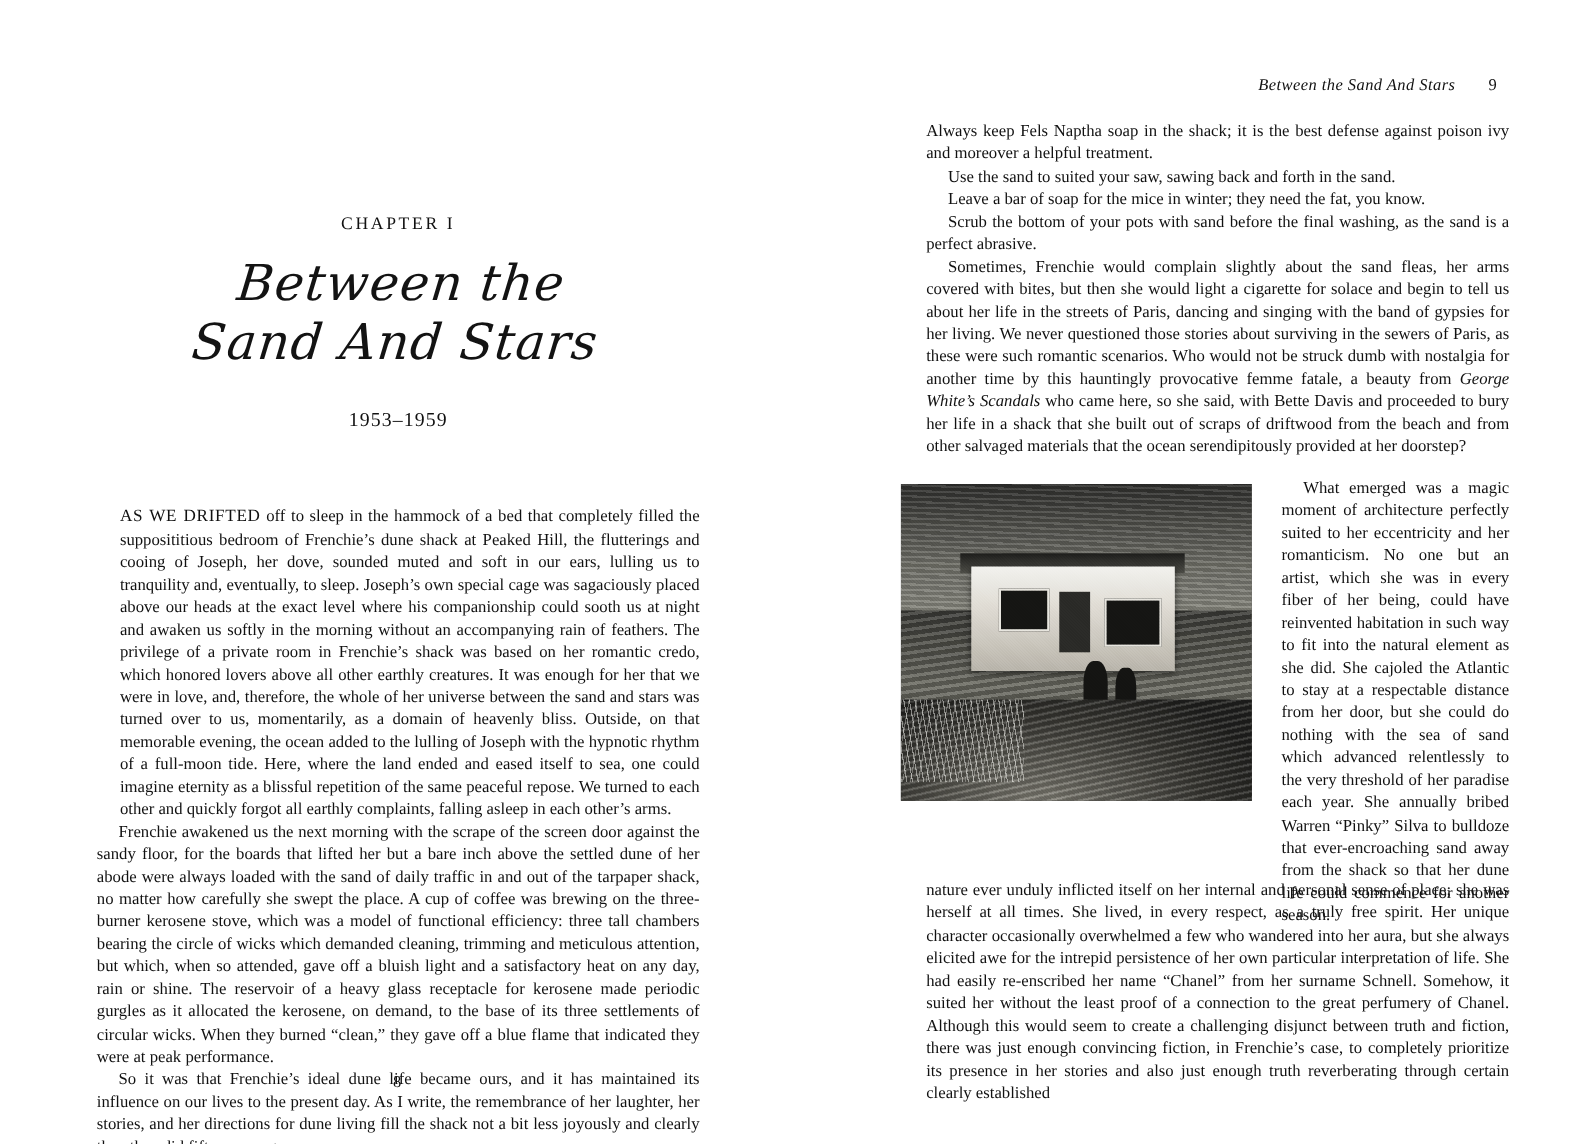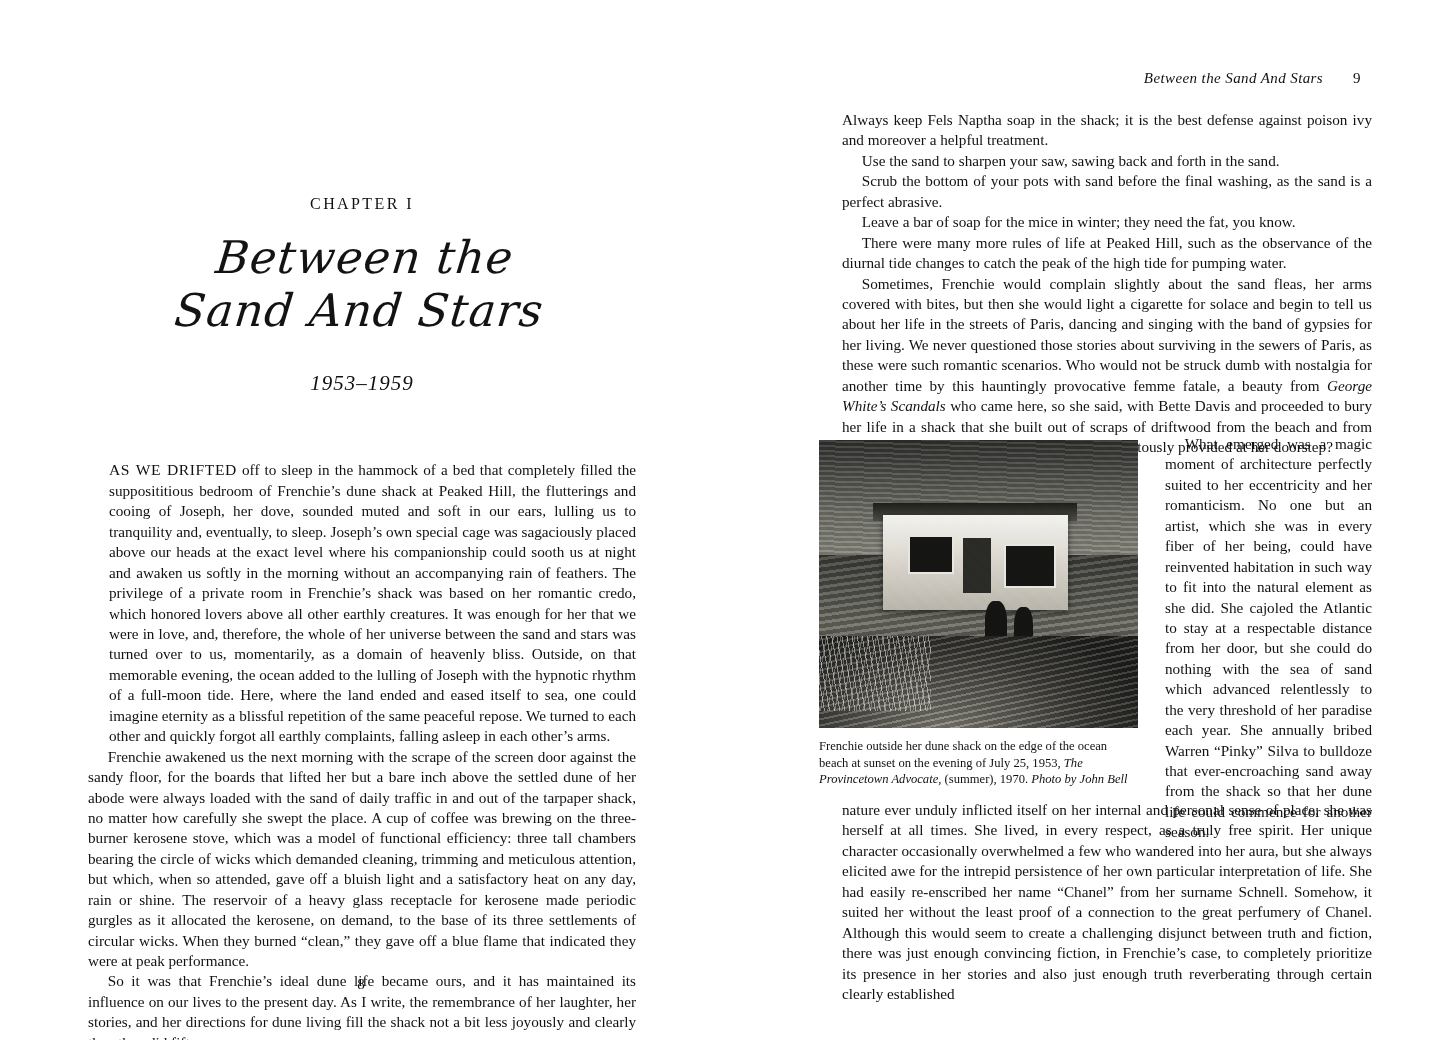--- a/index.html
+++ b/index.html
@@ -54,22 +54,21 @@
     line-height: 1.18;
     letter-spacing: 1px;
     color: #131313;
     transform: skewX(-6deg);
   }
   .chapter-title-script .line2 {
     display: block;
   }
   .chapter-dates {
     margin-top: 34px;
-    font-style: italic;
-    font-size: 21px;
+    font-size: 18px;
     letter-spacing: 1px;
   }
 
   .body-col-left {
     position: absolute;
     left: 88px;
     top: 460px;
     width: 548px;
     font-size: 15.2px;
     line-height: 1.345;
@@ -263,43 +262,41 @@
   </div>
 
   <div class="page page-right">
 
     <div class="running-head">
       <span>Between the Sand And Stars</span><span class="folio-num">9</span>
     </div>
 
     <div class="body-col-right">
       <p class="noindent">Always keep Fels Naptha soap in the shack; it is the best defense against poison ivy and moreover a helpful treatment.</p>
-      <p>Use the sand to sharpen your saw, sawing back and forth in the sand.</p>
+      <p>Use the sand to suited your saw, sawing back and forth in the sand.</p>
+      <p>Leave a bar of soap for the mice in winter; they need the fat, you know.</p>
       <p>Scrub the bottom of your pots with sand before the final washing, as the sand is a perfect abrasive.</p>
-      <p>Leave a bar of soap for the mice in winter; they need the fat, you know.</p>
-      <p class="gap-before">There were many more rules of life at Peaked Hill, such as the observance of the diurnal tide changes to catch the peak of the high tide for pumping water.</p>
       <p>Sometimes, Frenchie would complain slightly about the sand fleas, her arms covered with bites, but then she would light a cigarette for solace and begin to tell us about her life in the streets of Paris, dancing and singing with the band of gypsies for her living. We never questioned those stories about surviving in the sewers of Paris, as these were such romantic scenarios. Who would not be struck dumb with nostalgia for another time by this hauntingly provocative femme fatale, a beauty from <i>George White’s Scandals</i> who came here, so she said, with Bette Davis and proceeded to bury her life in a shack that she built out of scraps of driftwood from the beach and from other salvaged materials that the ocean serendipitously provided at her doorstep?</p>
     </div>
 
     <div class="figure">
       <div class="figure-image">
         <div class="ph-sky"></div>
         <div class="ph-ground"></div>
         <div class="ph-roof"></div>
         <div class="ph-shack"></div>
         <div class="ph-win1"></div>
         <div class="ph-win2"></div>
         <div class="ph-door"></div>
         <div class="ph-fig1"></div>
         <div class="ph-fig2"></div>
         <div class="ph-dune"></div>
         <div class="ph-grass"></div>
         <div class="ph-grain"></div>
       </div>
-      <div class="figure-caption"><span>Frenchie outside her dune shack on the edge of the ocean beach at sunset on the evening of July 25, 1953, </span><i>The Provincetown Advocate</i><span>, (summer), 1970. </span><i>Photo by John Bell</i></div>
     </div>
 
     <div class="wrap-col">
       <p>What emerged was a magic moment of architecture perfectly suited to her eccentricity and her romanticism. No one but an artist, which she was in every fiber of her being, could have reinvented habitation in such way to fit into the natural element as she did. She cajoled the Atlantic to stay at a respectable distance from her door, but she could do nothing with the sea of sand which advanced relentlessly to the very threshold of her paradise each year. She annually bribed Warren “Pinky” Silva to bulldoze that ever-encroaching sand away from the shack so that her dune life could commence for another season.</p>
     </div>
 
     <div class="below-figure">
       <p>nature ever unduly inflicted itself on her internal and personal sense of place; she was herself at all times. She lived, in every respect, as a truly free spirit. Her unique character occasionally overwhelmed a few who wandered into her aura, but she always elicited awe for the intrepid persistence of her own particular interpretation of life. She had easily re-enscribed her name “Chanel” from her surname Schnell. Somehow, it suited her without the least proof of a connection to the great perfumery of Chanel. Although this would seem to create a challenging disjunct between truth and fiction, there was just enough convincing fiction, in Frenchie’s case, to completely prioritize its presence in her stories and also just enough truth reverberating through certain clearly established</p>
     </div>
   </div>

